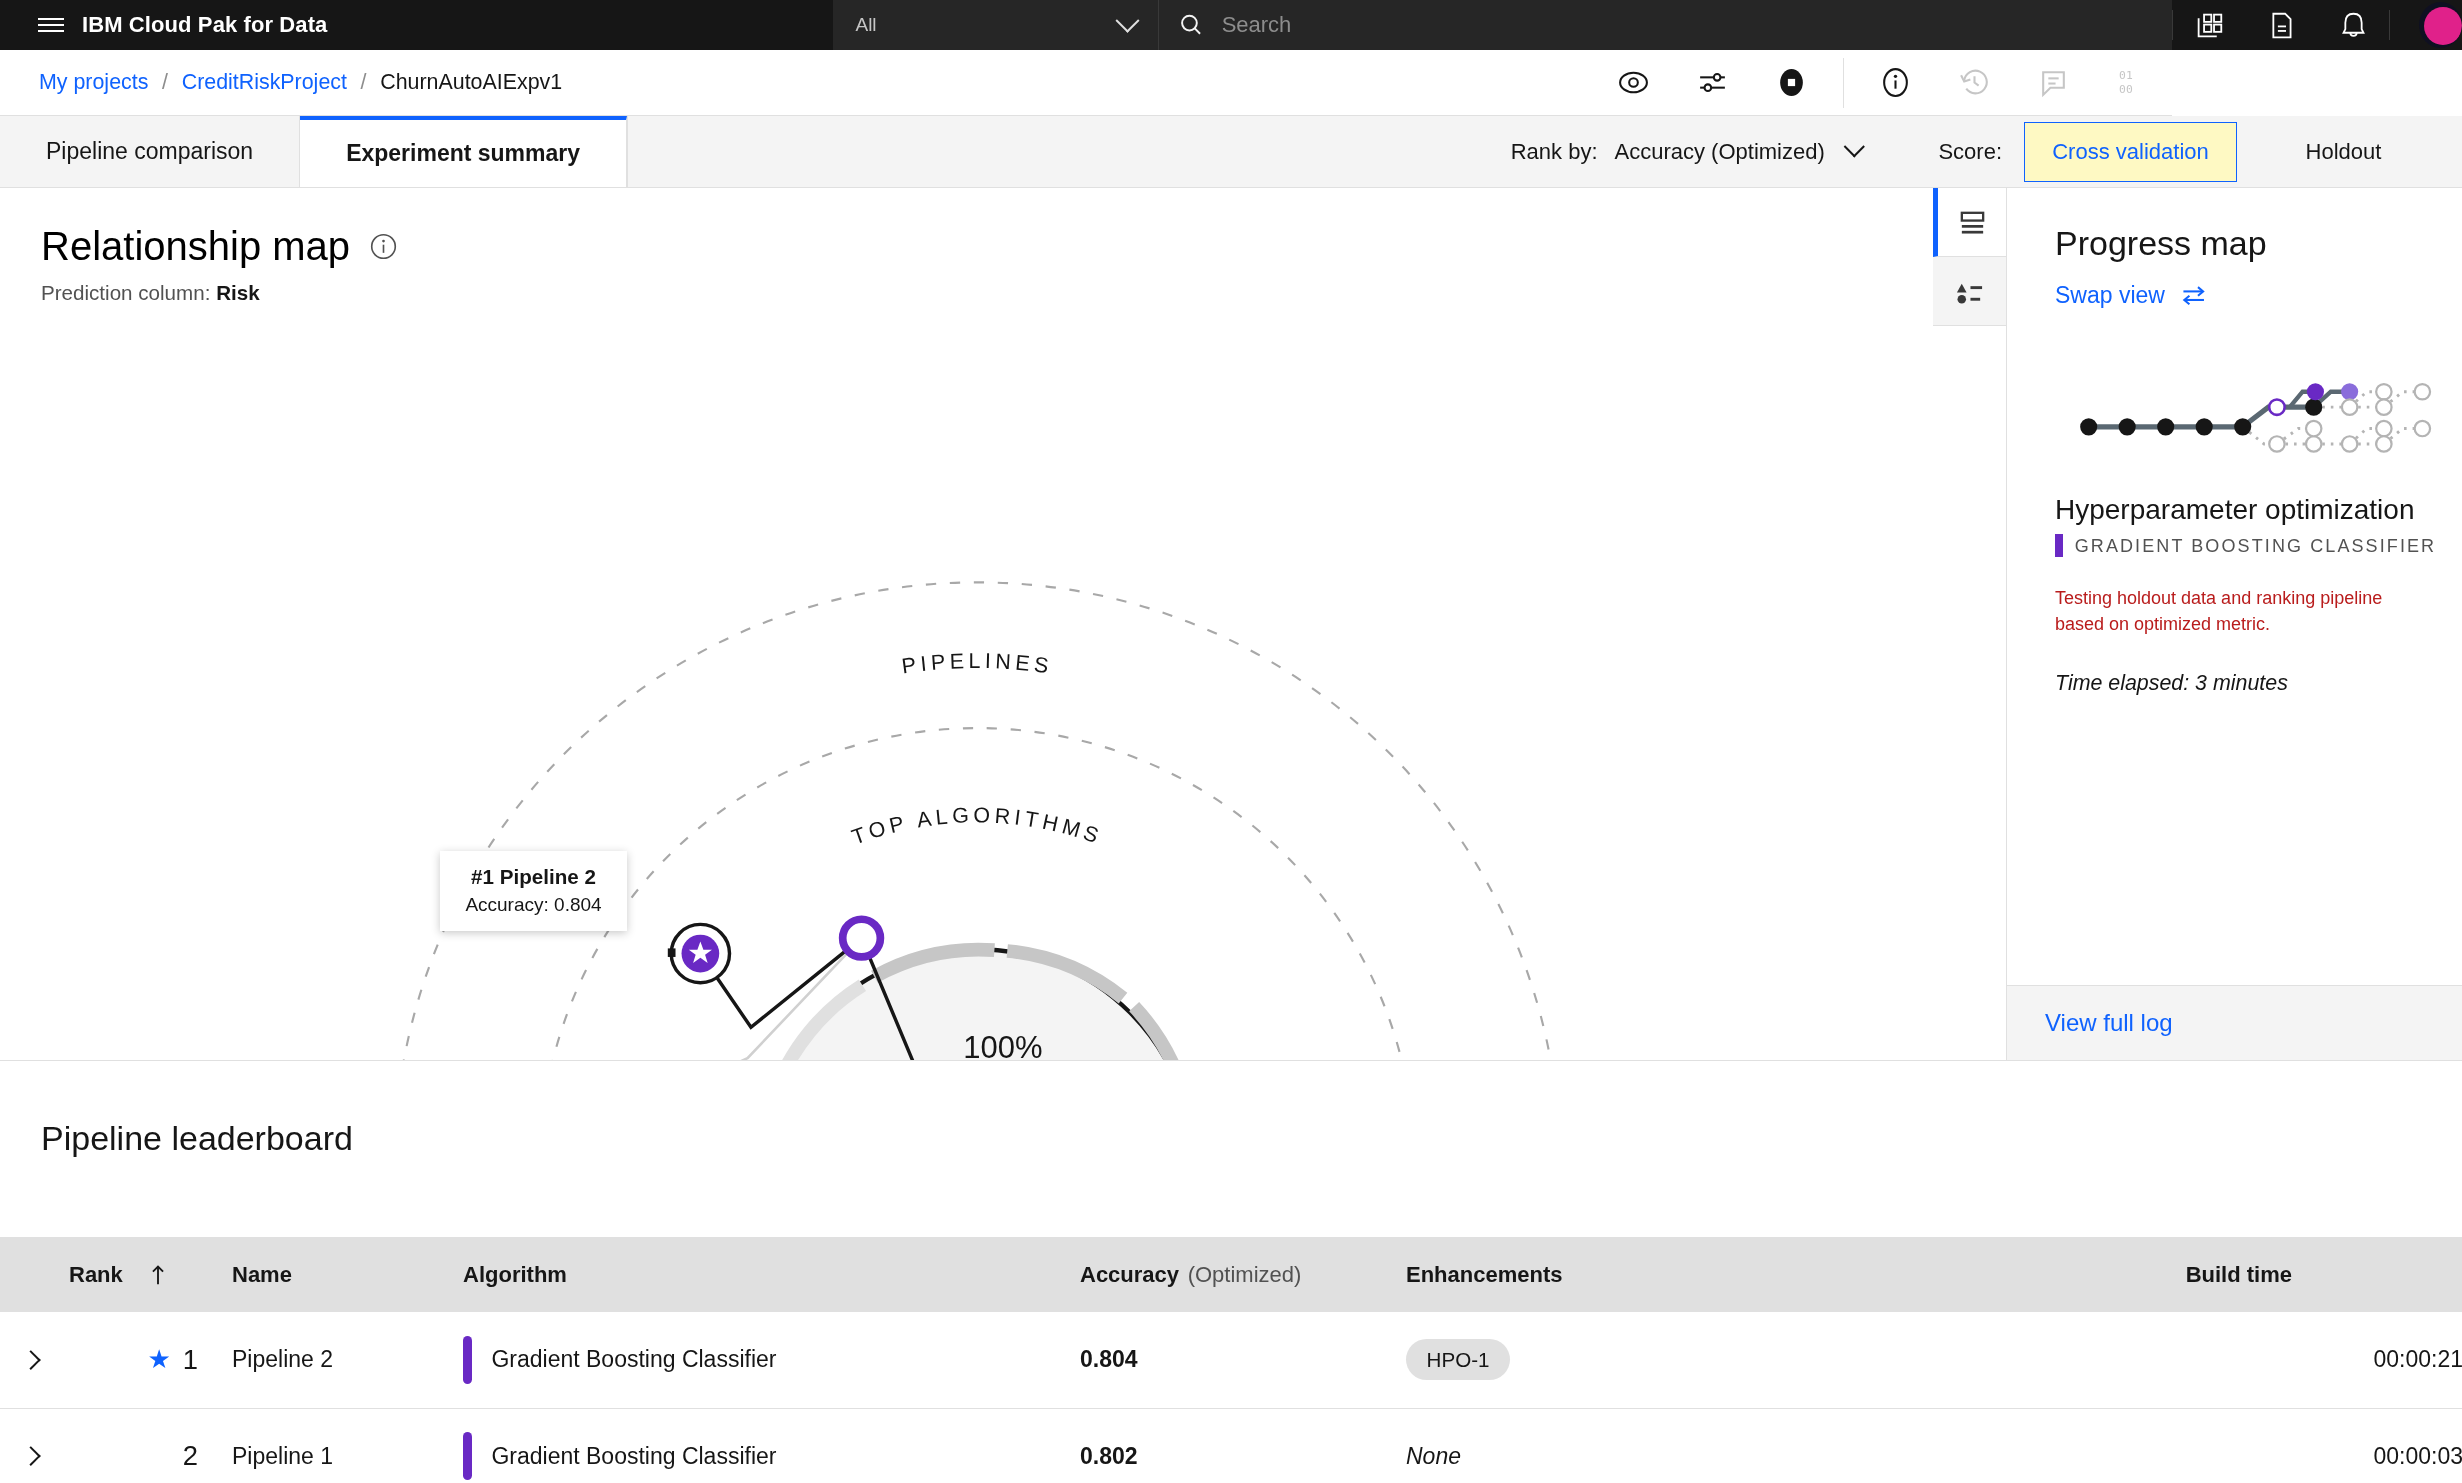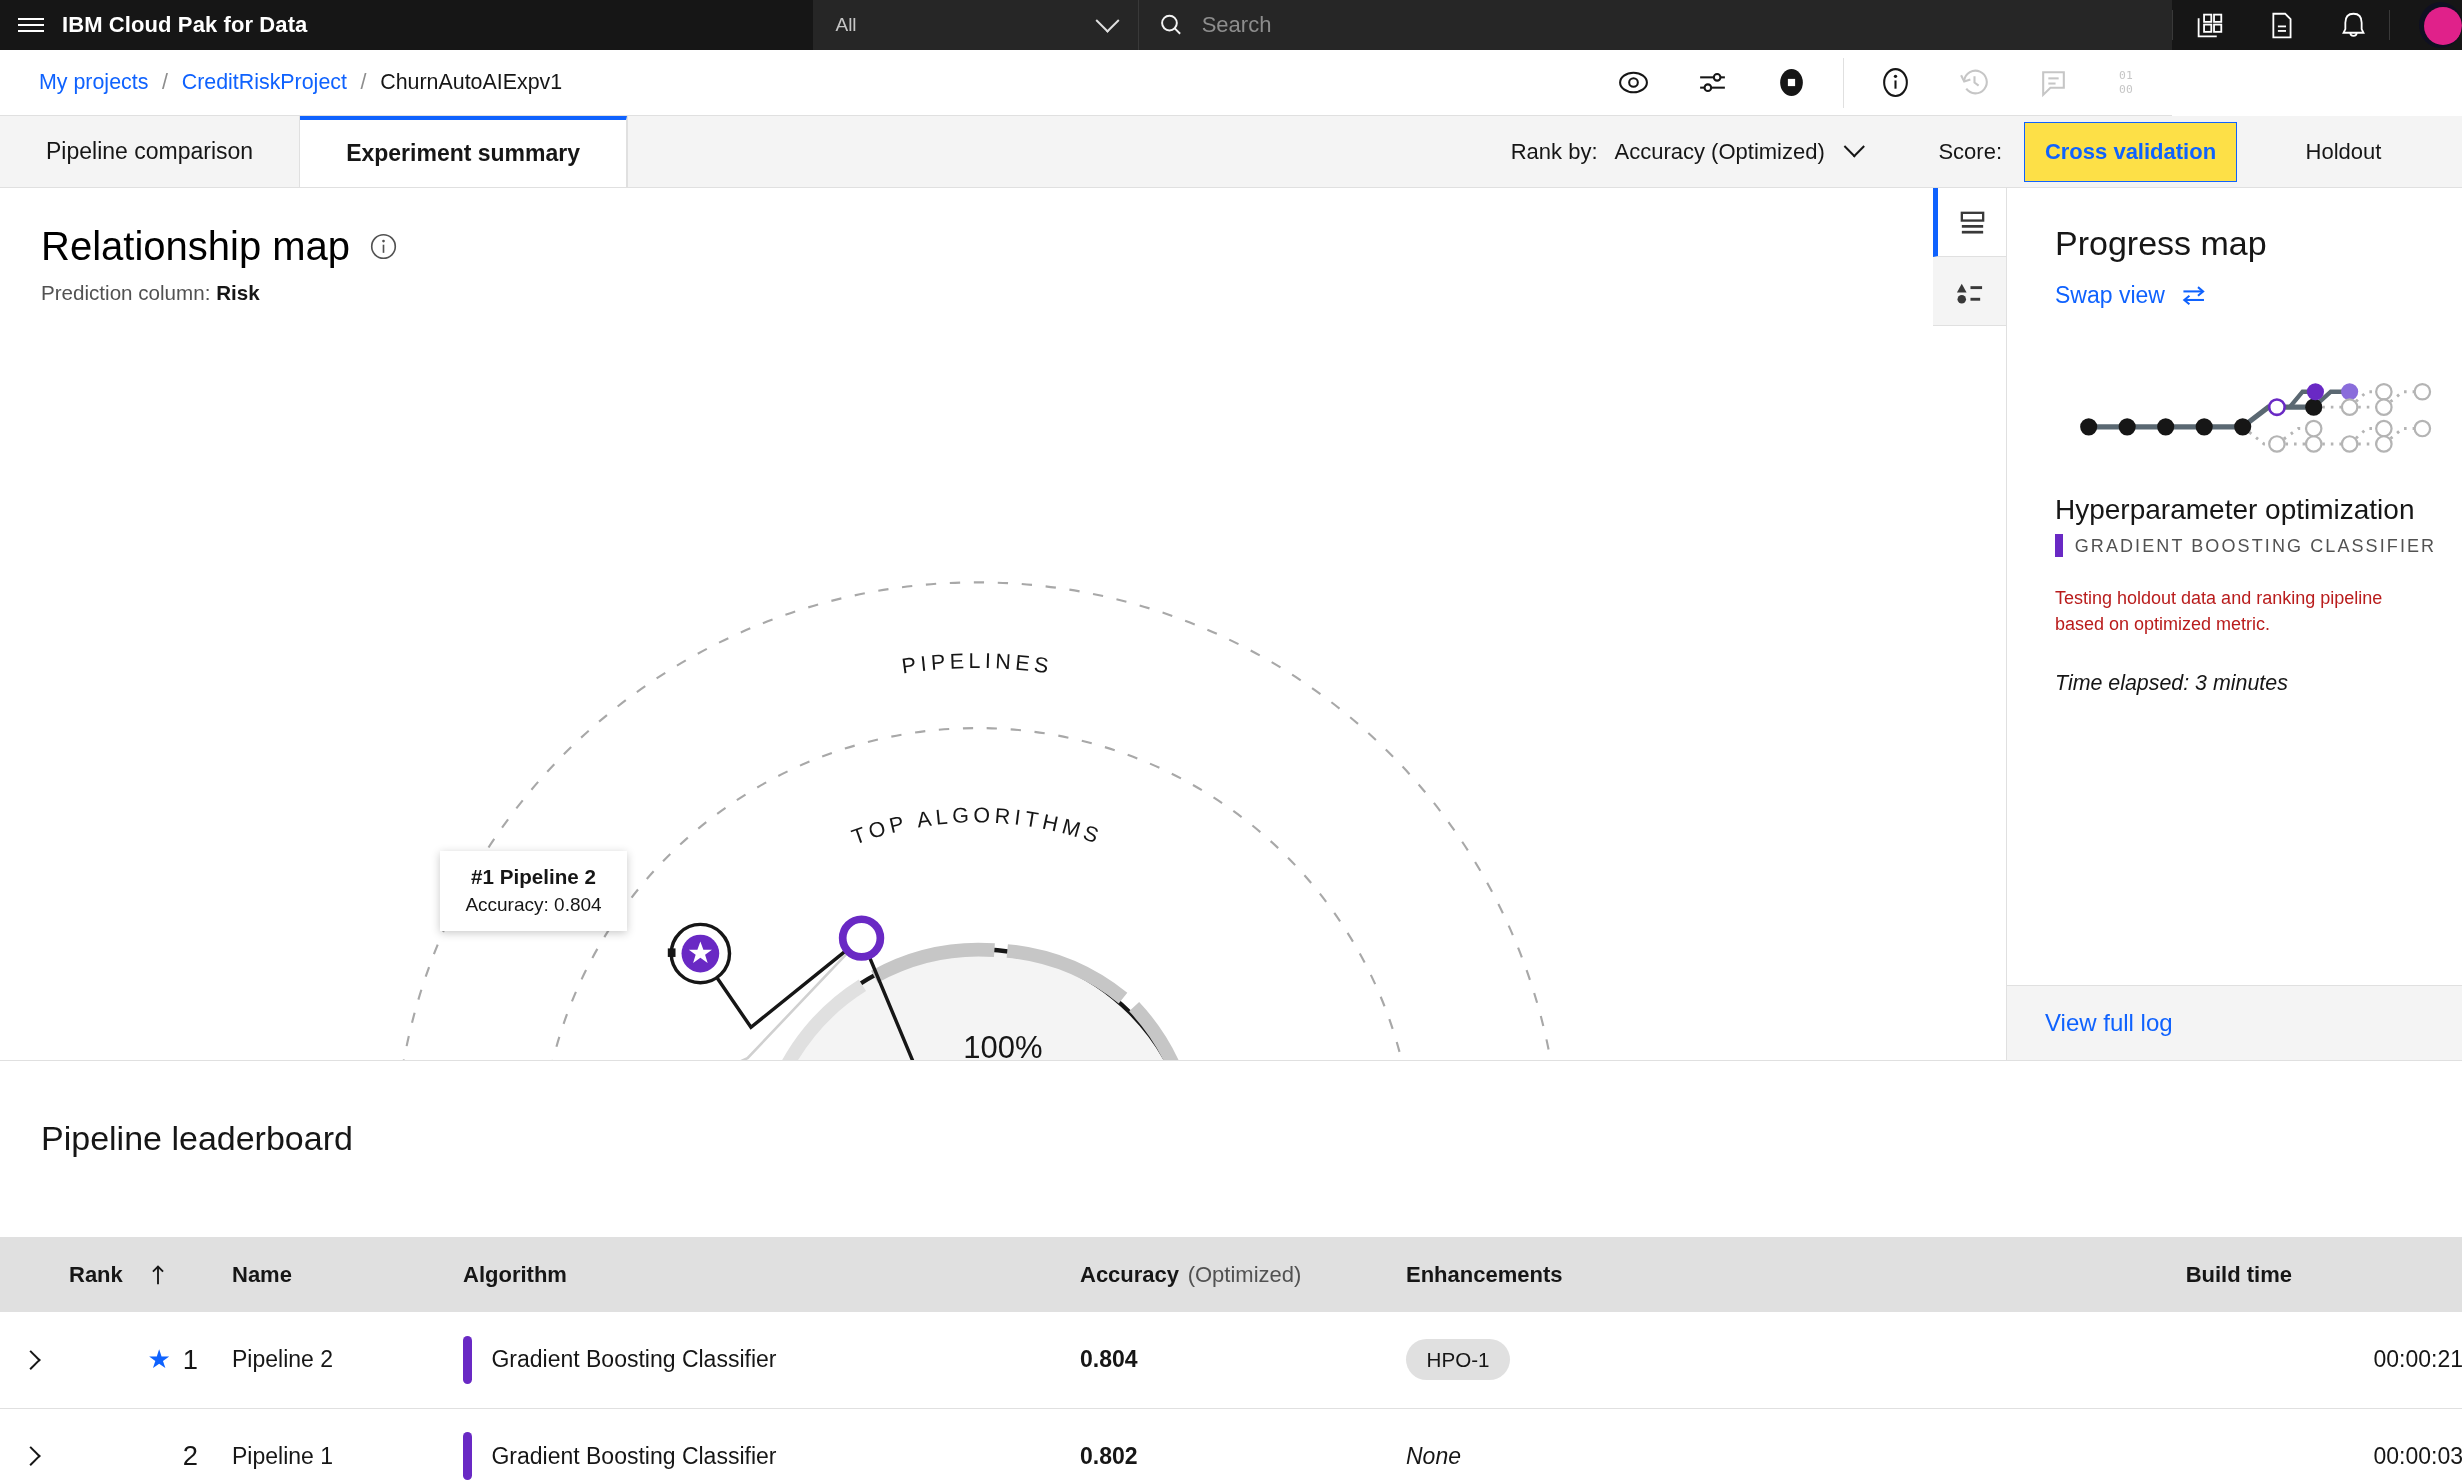--- a/index.html
+++ b/index.html
@@ -11,20 +11,21 @@
     color: #161616;
   }
 
   
   .global-header {
     position: absolute; top: 0; left: 0;
     width: 2462px; height: 50px;
     background: #161616;
     display: flex; align-items: stretch;
     z-index: 50;
+    padding-left: 20px;
   }
   .gh-menu {
     width: 62px; display: flex; align-items: center; justify-content: center;
     cursor: pointer;
   }
   .gh-menu .bar { display:block; width: 26px; height: 2.6px; background:#ffffff; margin: 3.4px 0; }
   .gh-title {
     display: flex; align-items: center;
     color: #ffffff; font-size: 22px; font-weight: 600;
     padding-right: 26px; letter-spacing: 0.1px;
@@ -123,21 +124,21 @@
   .seg {
     display: flex; align-items: center;
   }
   .seg-btn {
     height: 60px; min-width: 213px;
     display: flex; align-items: center; justify-content: center;
     font-size: 22px; cursor: pointer; background: #f4f4f4; color: #161616;
     border: 1.7px solid transparent;
   }
   .seg-btn.sel {
-    background: #fde047; color: #0f62fe; border: 1.7px solid #0f62fe; font-weight: bold;
+    background: #fef9c3; color: #0f62fe; border: 1.7px solid #0f62fe;
   }
 
   
   .rel-panel {
     position: absolute; top: 188px; left: 0;
     width: 2006px; height: 873px;
     background: #ffffff; border-bottom: 0.9px solid #e0e0e0;
     overflow: hidden;
   }
   .rel-head { padding: 36px 0 0 41px; }

